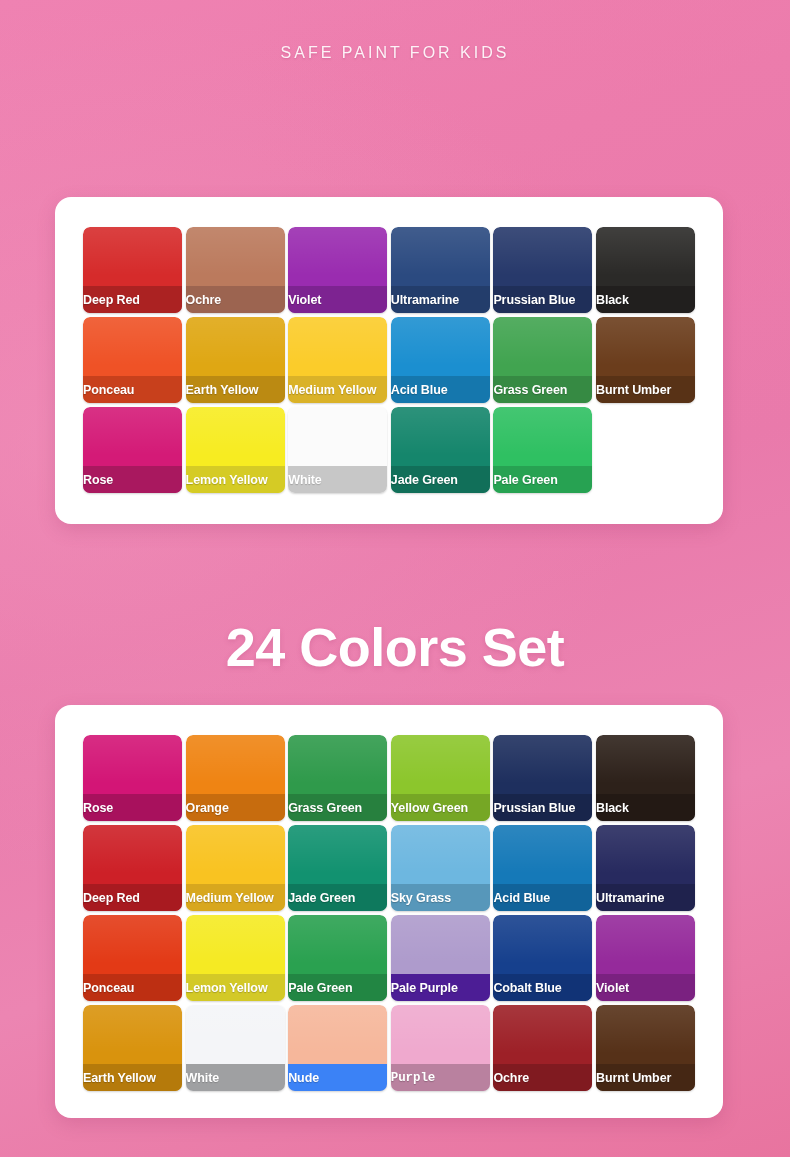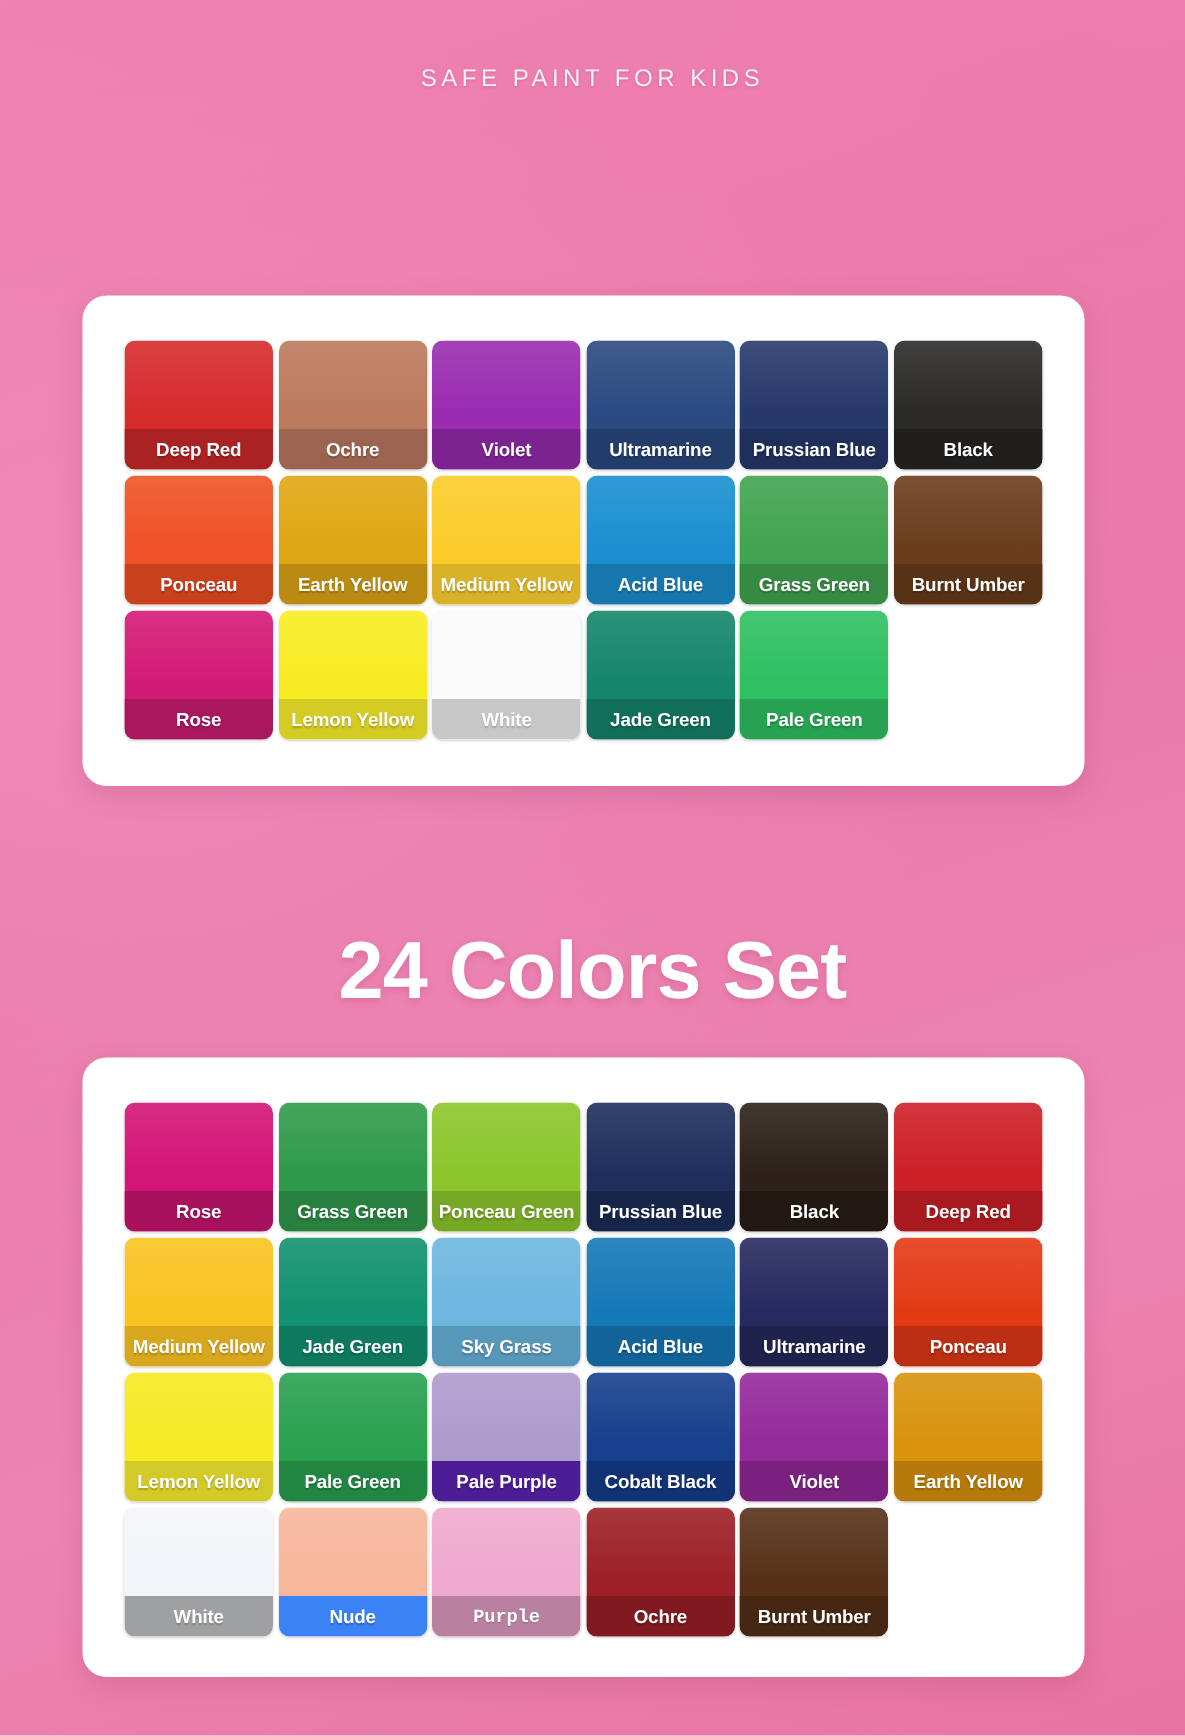--- a/index.html
+++ b/index.html
@@ -103,21 +103,20 @@
     height: 56%;
     background: linear-gradient(180deg, rgba(255,255,255,0.10) 0%, rgba(255,255,255,0.0) 100%);
     pointer-events: none;
   }
   .swatch .band {
     position: absolute;
     left: 0; right: 0; bottom: 0;
     height: 27px;
     display: flex;
     align-items: center;
-    justify-content: center;
     margin-top: 28px;
   }
   .swatch .label {
     color: #ffffff;
     font-size: 12.5px;
     font-weight: 700;
     white-space: nowrap;
     letter-spacing: -0.1px;
     text-shadow: 0 1px 1px rgba(0,0,0,0.22);
   }
@@ -262,31 +261,38 @@
   <div class="panel p24">
     <div class="grid">
         <div class="swatch">
           <div class="body" style="background: rgb(211, 21, 118);"></div>
           <div class="sheen"></div>
           <div class="band" style="background: rgb(168, 17, 93);">
             <span class="label">Rose</span>
           </div>
         </div>
         <div class="swatch">
+          <div class="body" style="background: rgb(239, 132, 19);"></div>
+          <div class="sheen"></div>
+          <div class="band" style="background: rgb(199, 108, 14);">
+            <span class="label">Orange</span>
+          </div>
+        </div>
+        <div class="swatch">
           <div class="body" style="background: rgb(47, 154, 75);"></div>
           <div class="sheen"></div>
           <div class="band" style="background: rgb(39, 128, 62);">
             <span class="label">Grass Green</span>
           </div>
         </div>
         <div class="swatch">
           <div class="body" style="background: rgb(140, 198, 44);"></div>
           <div class="sheen"></div>
           <div class="band" style="background: rgb(118, 167, 37);">
-            <span class="label">Ponceau Green</span>
+            <span class="label">Yellow Green</span>
           </div>
         </div>
         <div class="swatch">
           <div class="body" style="background: rgb(30, 47, 94);"></div>
           <div class="sheen"></div>
           <div class="band" style="background: rgb(24, 37, 75);">
             <span class="label">Prussian Blue</span>
           </div>
         </div>
         <div class="swatch">
@@ -363,21 +369,21 @@
           <div class="body" style="background: rgb(174, 155, 204);"></div>
           <div class="sheen"></div>
           <div class="band" style="background: #4c1d95;">
             <span class="label">Pale Purple</span>
           </div>
         </div>
         <div class="swatch">
           <div class="body" style="background: rgb(22, 64, 141);"></div>
           <div class="sheen"></div>
           <div class="band" style="background: rgb(17, 51, 118);">
-            <span class="label">Cobalt Black</span>
+            <span class="label">Cobalt Blue</span>
           </div>
         </div>
         <div class="swatch">
           <div class="body" style="background: rgb(149, 42, 155);"></div>
           <div class="sheen"></div>
           <div class="band" style="background: rgb(122, 33, 128);">
             <span class="label">Violet</span>
           </div>
         </div>
         <div class="swatch">

